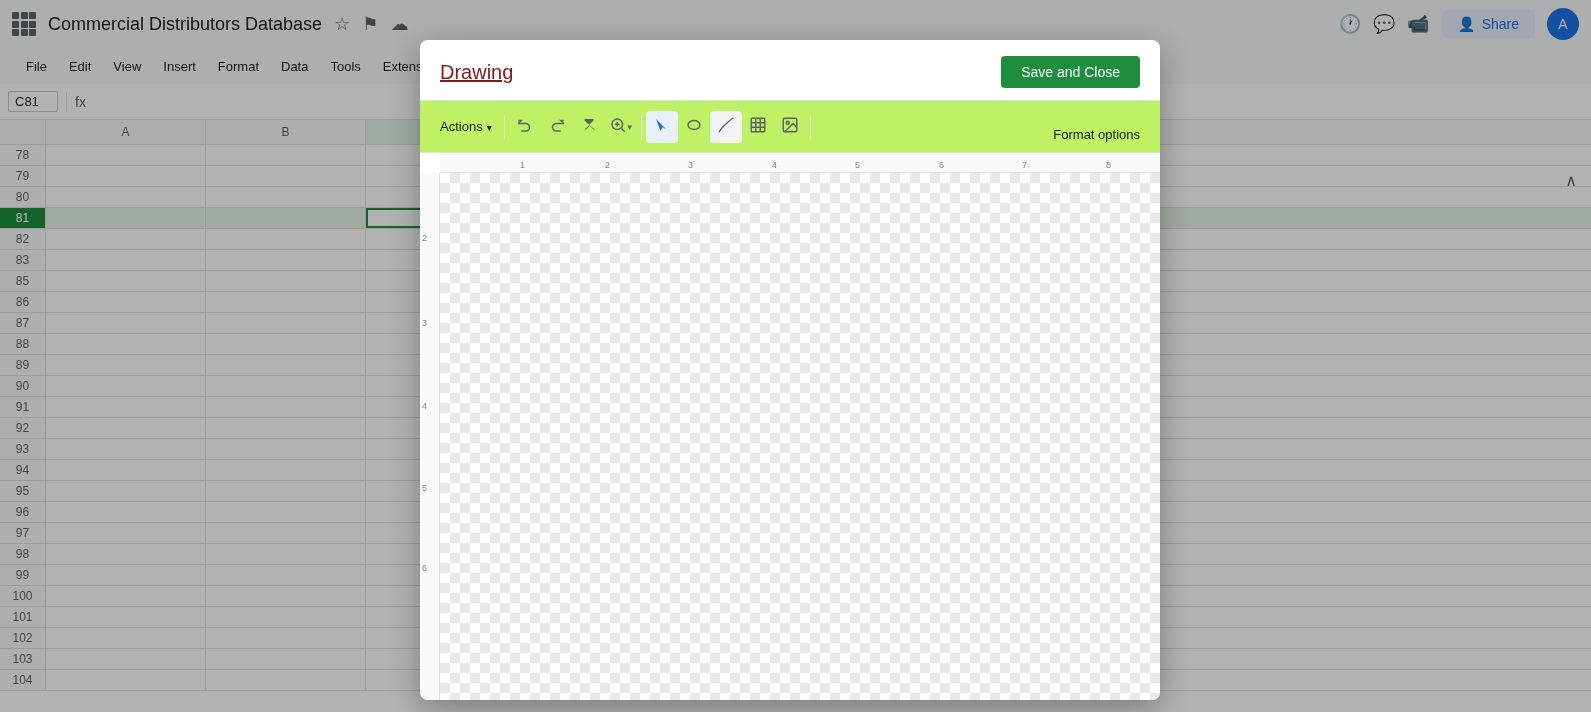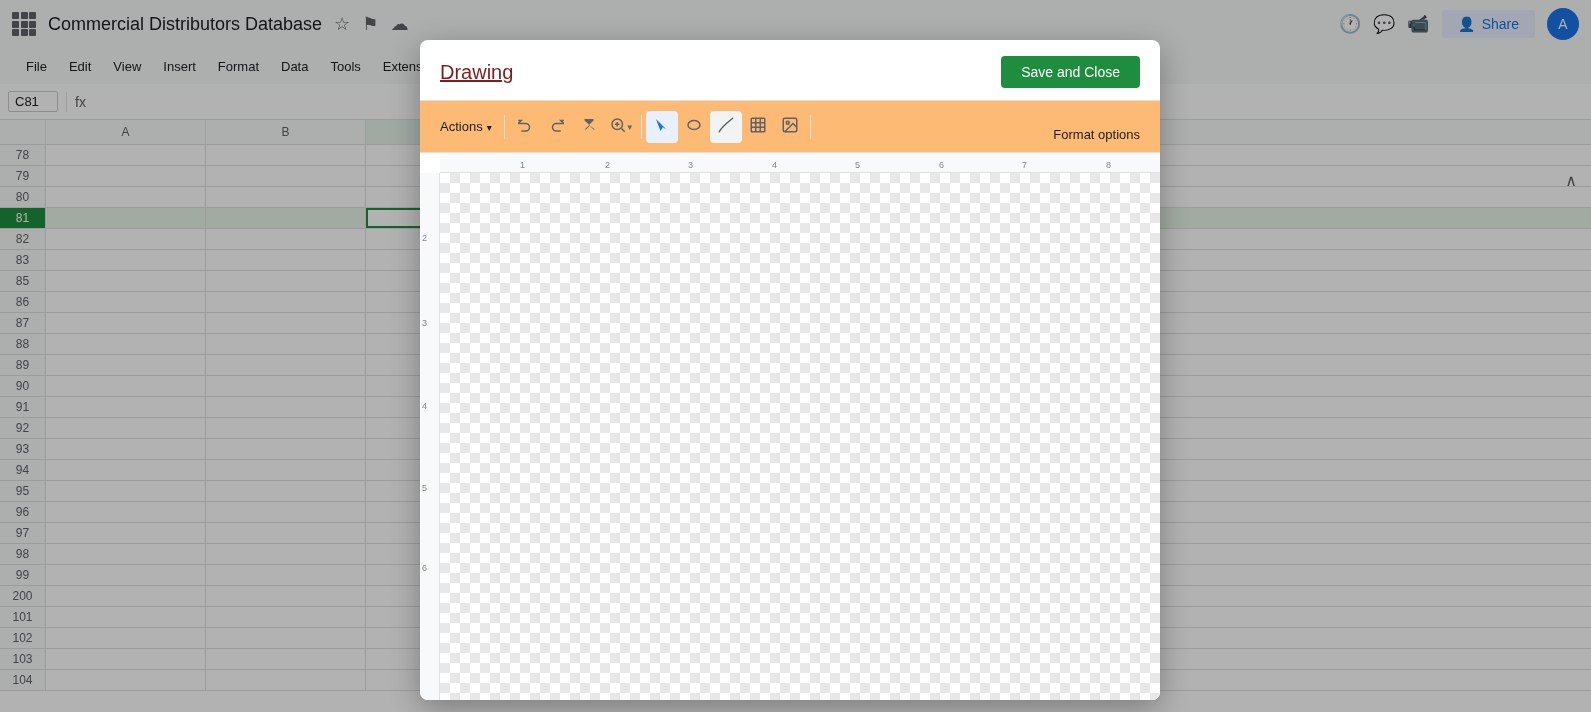--- a/index.html
+++ b/index.html
@@ -252,21 +252,21 @@
     }
 
     
     .drawing-toolbar {
       display: flex;
       align-items: center;
       padding: 6px 12px;
       border-bottom: 1px solid #e0e0e0;
       gap: 0;
       flex-shrink: 0;
-      background: #fdba74;
+      background: #bef264;
     }
 
     .toolbar-btn {
       width: 32px;
       height: 32px;
       display: flex;
       align-items: center;
       justify-content: center;
       border-radius: 4px;
       cursor: pointer;
@@ -603,21 +603,21 @@
     </div>
   <div class="sheet-row">
       <div class="row-num">99</div>
       <div class="sheet-cell" style="width:160px;"></div>
       <div class="sheet-cell" style="width:160px;"></div>
       <div class="sheet-cell" style="width:170px;"></div>
       <div class="sheet-cell" style="width:160px;"></div>
       <div class="sheet-cell" style="width:60px;"></div>
     </div>
   <div class="sheet-row">
-      <div class="row-num">200</div>
+      <div class="row-num">100</div>
       <div class="sheet-cell" style="width:160px;"></div>
       <div class="sheet-cell" style="width:160px;"></div>
       <div class="sheet-cell" style="width:170px;"></div>
       <div class="sheet-cell" style="width:160px;"></div>
       <div class="sheet-cell" style="width:60px;"></div>
     </div>
   <div class="sheet-row">
       <div class="row-num">101</div>
       <div class="sheet-cell" style="width:160px;"></div>
       <div class="sheet-cell" style="width:160px;"></div>

